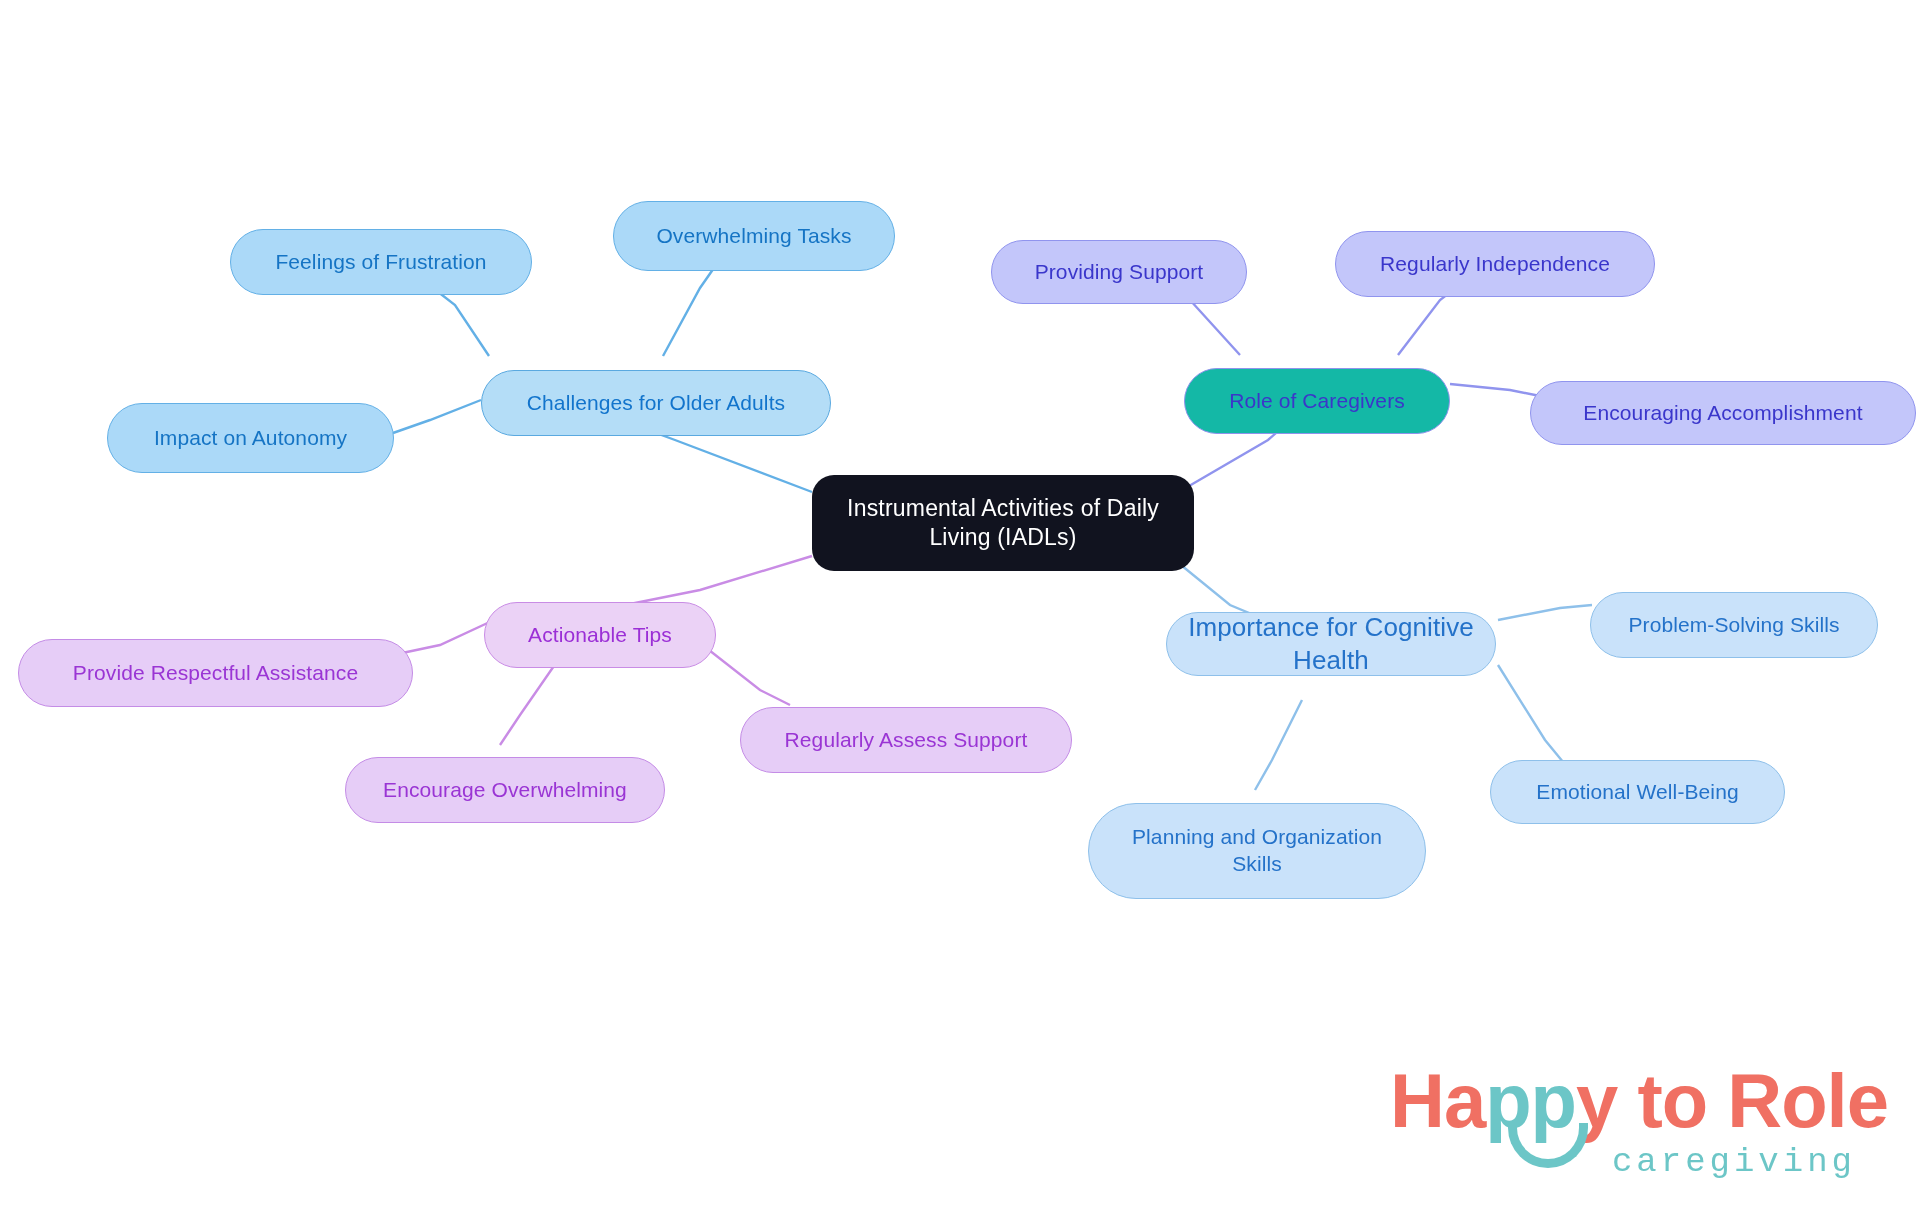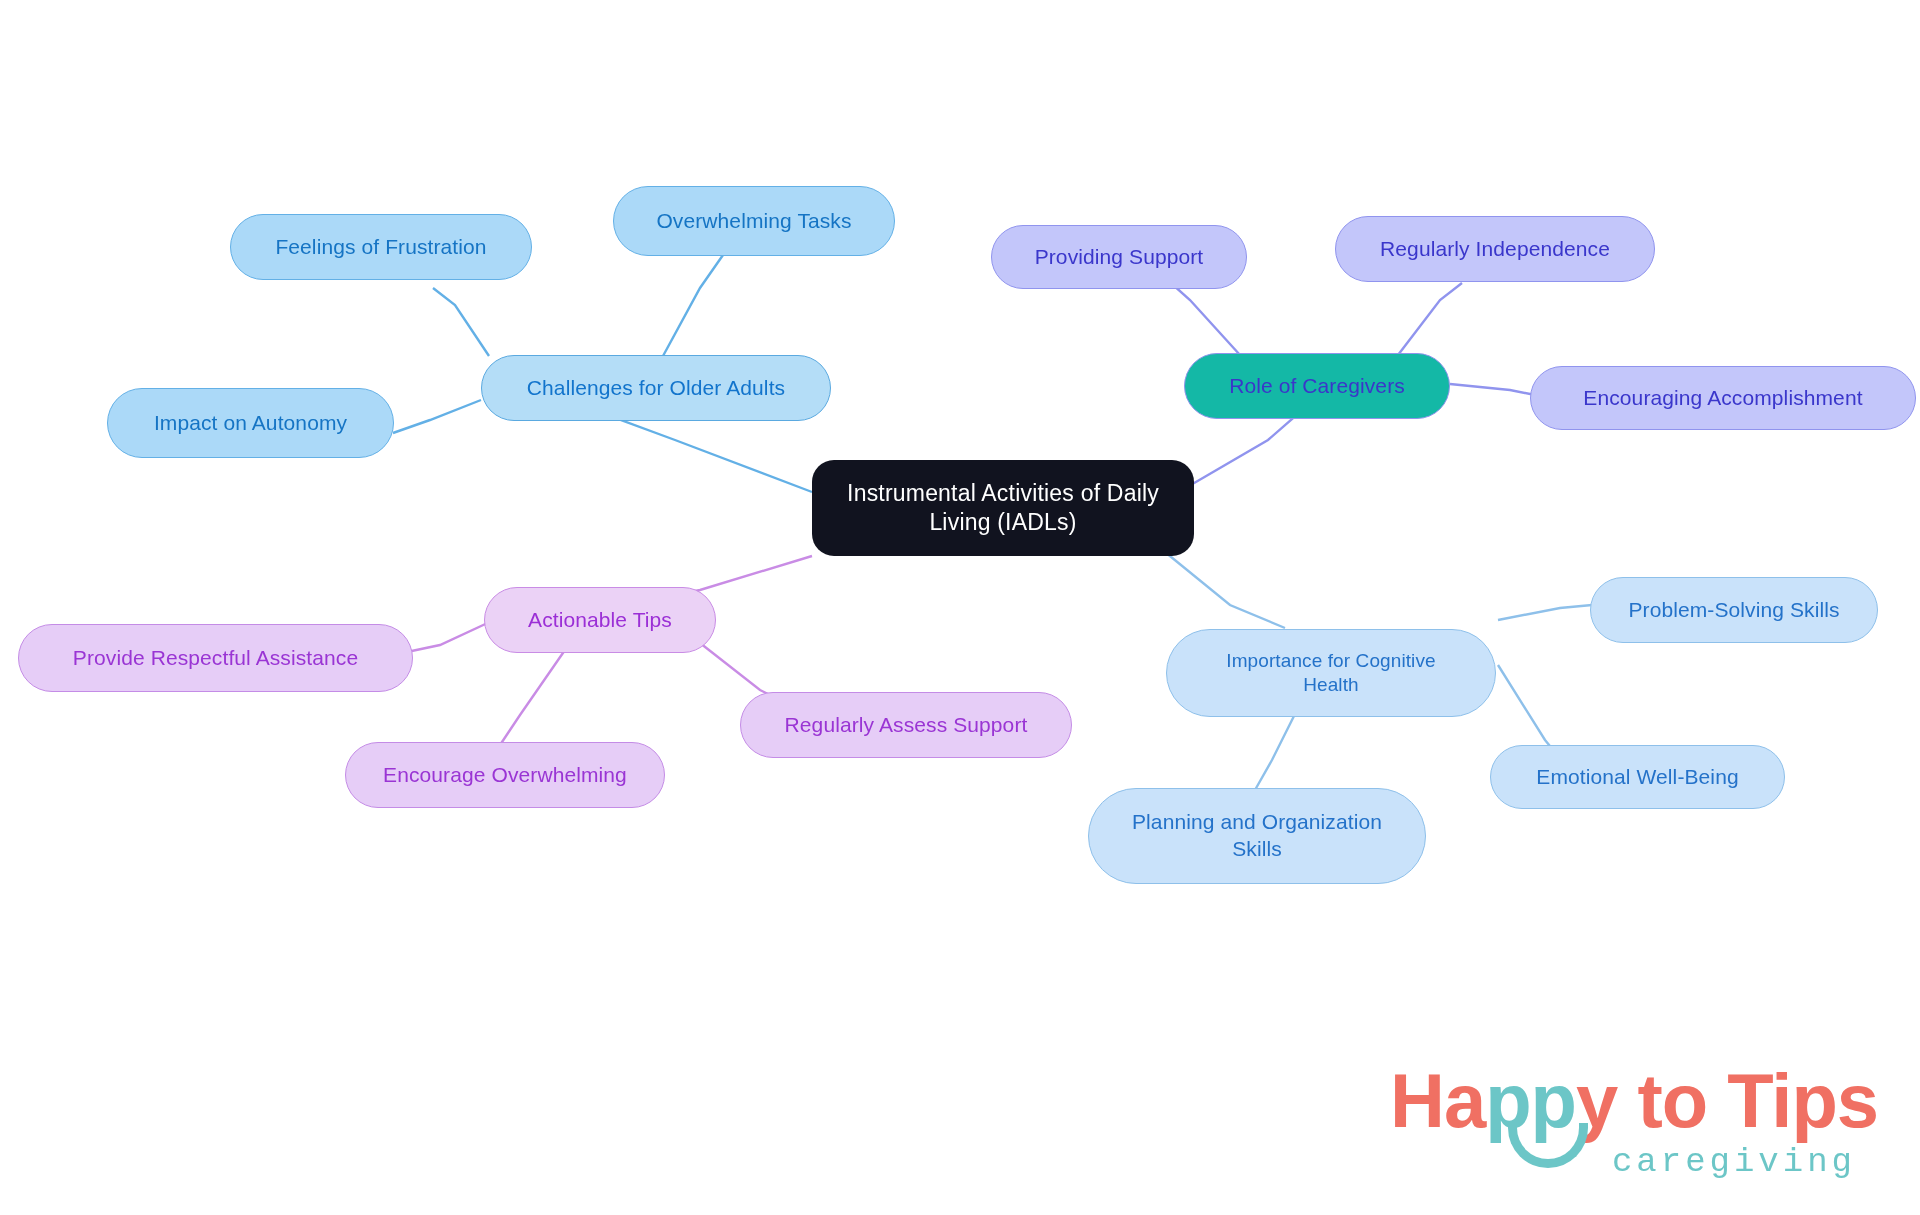--- a/index.html
+++ b/index.html
@@ -50,20 +50,21 @@
     align-items: center;
     justify-content: center;
     text-align: center;
     border-radius: 999px;
     border-style: solid;
     border-width: 1.6px;
     line-height: 1.28;
     letter-spacing: 0.1px;
     padding: 16px 18px;
     white-space: pre-line;
+    margin-top: 15px;
   }
 
   .node-root {
     border-radius: 22px;
     border-width: 0;
     background: #11131f;
     color: #ffffff;
     font-size: 23px;
     letter-spacing: 0.2px;
   }
@@ -191,39 +192,39 @@
     <div class="node theme-blue-leaf" style="left:107px; top:388px; width:287px; height:70px; font-size:21px;">Impact on Autonomy</div>
 
     <div class="node theme-periwinkle-branch" style="left:1184px; top:353px; width:266px; height:66px; font-size:21px;">Role of Caregivers</div>
 
     <div class="node theme-periwinkle-leaf" style="left:991px; top:225px; width:256px; height:64px; font-size:21px;">Providing Support</div>
 
     <div class="node theme-periwinkle-leaf" style="left:1335px; top:216px; width:320px; height:66px; font-size:21px;">Regularly Independence</div>
 
     <div class="node theme-periwinkle-leaf" style="left:1530px; top:366px; width:386px; height:64px; font-size:21px;">Encouraging Accomplishment</div>
 
-    <div class="node theme-blue-leaf-soft" style="left:1166px; top:629px; width:330px; height:88px; font-size:19px;">Importance for Cognitive
+    <div class="node theme-blue-leaf-soft" style="left:1166px; top:597px; width:330px; height:64px; font-size:26px;">Importance for Cognitive
 Health</div>
 
     <div class="node theme-blue-leaf-soft" style="left:1590px; top:577px; width:288px; height:66px; font-size:21px;">Problem-Solving Skills</div>
 
     <div class="node theme-blue-leaf-soft" style="left:1490px; top:745px; width:295px; height:64px; font-size:21px;">Emotional Well-Being</div>
 
     <div class="node theme-blue-leaf-soft" style="left:1088px; top:788px; width:338px; height:96px; font-size:21px;">Planning and Organization
 Skills</div>
 
     <div class="node theme-lilac-branch" style="left:484px; top:587px; width:232px; height:66px; font-size:21px;">Actionable Tips</div>
 
     <div class="node theme-lilac-leaf" style="left:18px; top:624px; width:395px; height:68px; font-size:21px;">Provide Respectful Assistance</div>
 
     <div class="node theme-lilac-leaf" style="left:345px; top:742px; width:320px; height:66px; font-size:21px;">Encourage Overwhelming</div>
 
     <div class="node theme-lilac-leaf" style="left:740px; top:692px; width:332px; height:66px; font-size:21px;">Regularly Assess Support</div>
 
   </div>
 
   <div id="brand-logo">
-    <div class="logo-wordmark"><span class="logo-coral">Ha</span><span class="logo-teal">pp</span><span class="logo-coral">y to Tips</span></div>
+    <div class="logo-wordmark"><span class="logo-coral">Ha</span><span class="logo-teal">pp</span><span class="logo-coral">y to Role</span></div>
     <div class="logo-smile"></div>
     <div class="logo-tagline">caregiving</div>
   </div>
 
 </div>
 
 </body></html>

